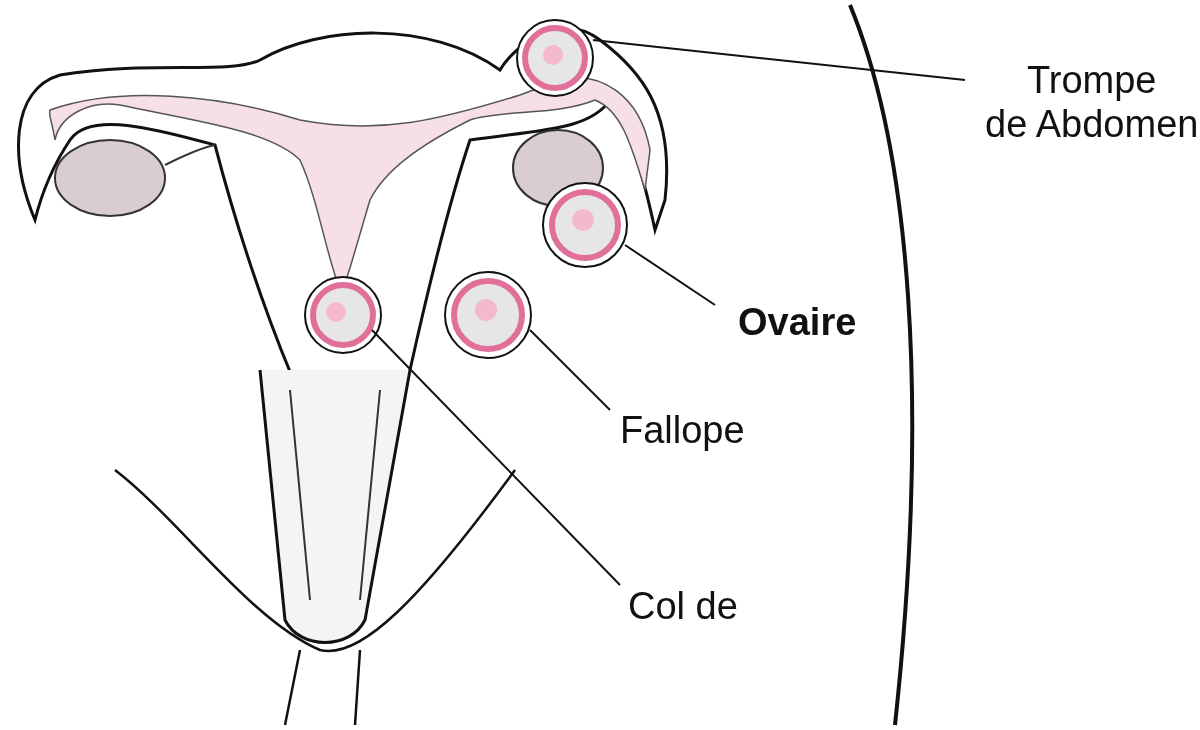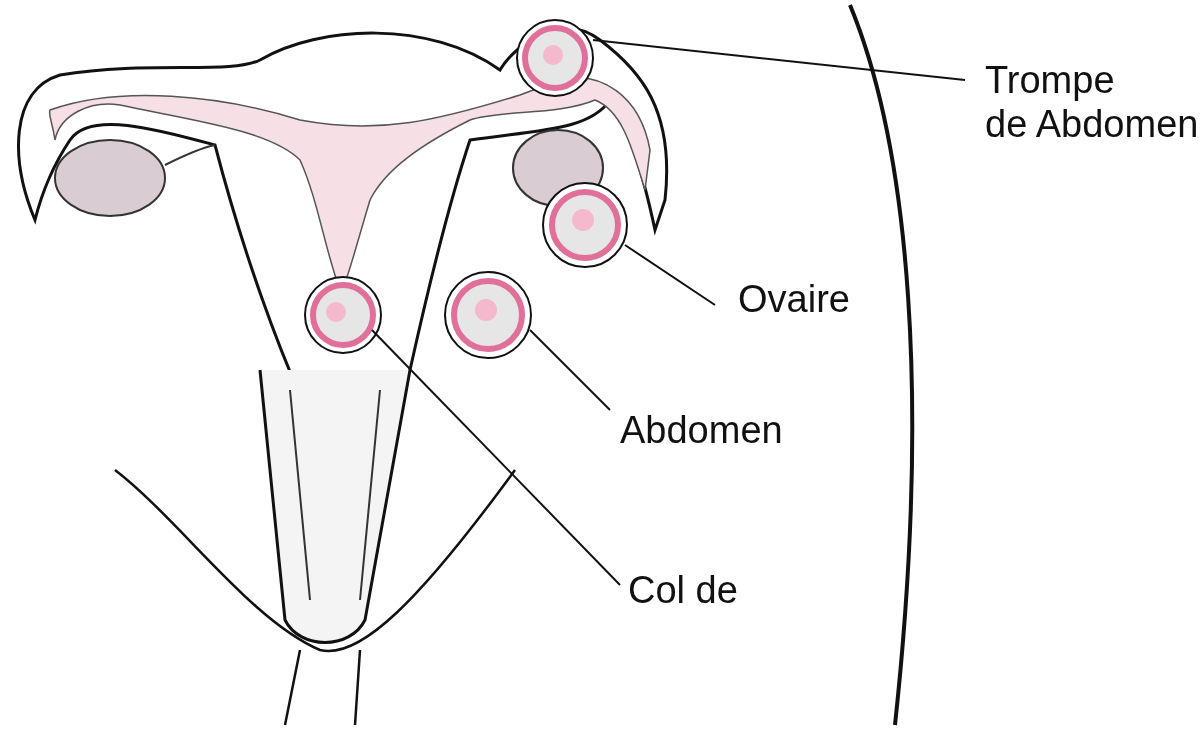--- a/index.html
+++ b/index.html
@@ -1,18 +1,18 @@
 <!DOCTYPE html>
 <html><head>
 <meta charset="utf-8">
 <style>
   html, body { margin:0; padding:0; background:#ffffff; }
   body { width:1200px; height:730px; position:relative; overflow:hidden; font-family:"Liberation Sans", sans-serif; }
   svg { position:absolute; left:0; top:0; }
-  .label { position:absolute; color:#111; font-size:38px; line-height:44px; font-family:"Liberation Sans", sans-serif; }
+  .label { position:absolute; color:#111; font-size:38px; line-height:44px; font-family:"Liberation Sans", sans-serif;text-align:center; }
 </style>
 </head>
 <body>
 
 <svg width="1200" height="730" viewBox="0 0 1200 730">
 
   <path d="M850 5 C 910 150, 930 400, 895 725" fill="none" stroke="#111" stroke-width="4"></path>
 
   <path d="M35 220 C 10 160, 10 90, 60 75 C 150 60, 230 75, 260 60 C 320 25, 430 20, 500 70 C 515 45, 560 10, 600 40 C 640 70, 675 110, 665 200 L 655 230 C 640 160, 625 120, 610 100 C 590 130, 540 130, 470 140 C 450 200, 430 280, 410 370 C 395 395, 350 405, 300 395 C 280 350, 245 260, 215 145 C 160 130, 90 110, 70 140 C 50 170, 40 200, 35 220 Z" fill="#ffffff" stroke="#111" stroke-width="3"></path>
 
@@ -52,17 +52,17 @@
   <line x1="593" y1="40" x2="965" y2="80" stroke="#111" stroke-width="2"></line>
   <line x1="625" y1="245" x2="715" y2="305" stroke="#111" stroke-width="2"></line>
   <line x1="530" y1="330" x2="610" y2="410" stroke="#111" stroke-width="2"></line>
   <line x1="372" y1="330" x2="620" y2="585" stroke="#111" stroke-width="2"></line>
 </svg>
 
 <div class="label" style="left:985px; top:58px;">
   <div>Trompe</div>
   <div>de Abdomen</div>
 </div>
-<div class="label" style="left:738px; top:277px;">Ovaire</div>
-<div class="label" style="left:620px; top:408px;">Abdomen</div>
-<div class="label" style="left:628px; top:568px;">
+<div class="label" style="left:738px; top:300px;font-weight:bold;">Ovaire</div>
+<div class="label" style="left:620px; top:408px;">Fallope</div>
+<div class="label" style="left:628px; top:584px;">
   <div>Col de</div>
 </div>
 
 </body></html>

